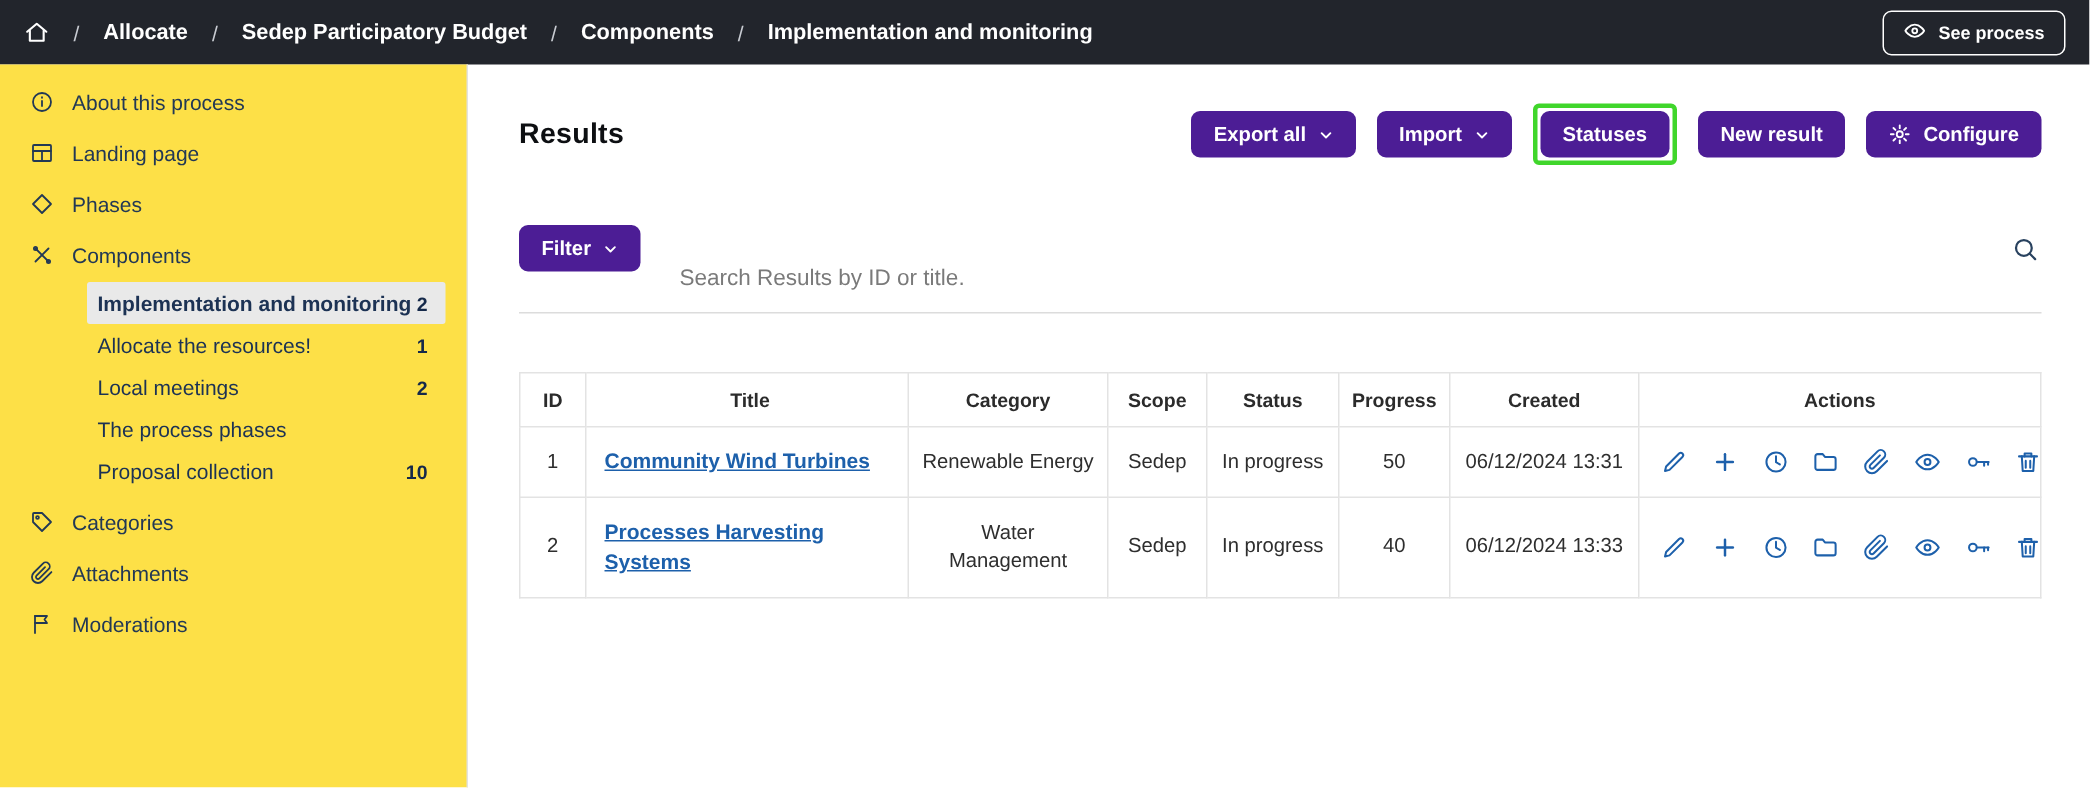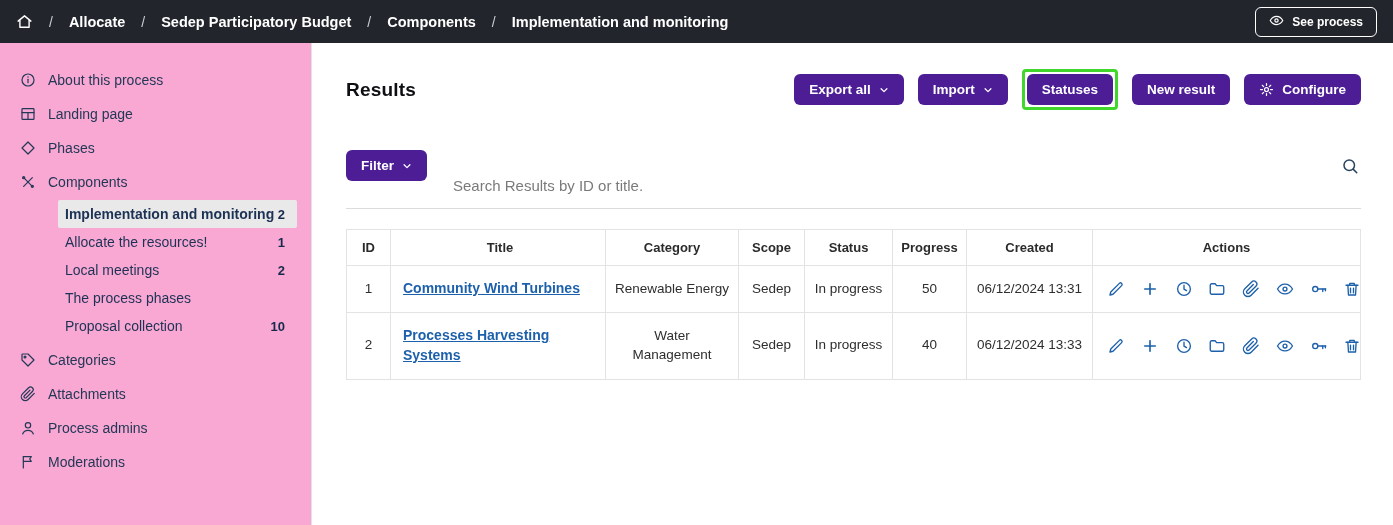--- a/index.html
+++ b/index.html
@@ -10,21 +10,21 @@
   .topbar { height: 43px; background: #22252c; display: flex; align-items: center; padding: 0 16px; color: #fff; }
   .home-btn { display: inline-flex; align-items: center; color: #fff; cursor: pointer; margin-right: 16px; background: none; border: none; }
   .crumb { color: #fff; font-size: 14.5px; font-weight: 600; text-decoration: none; cursor: pointer; margin: 0 16px; white-space: nowrap; }
   .sep { color: #c9ccd3; font-size: 14px; font-weight: 400; }
   .see-process { margin-left: auto; background: transparent; color: #fff; border: 1.5px solid #fff; border-radius: 6px; padding: 5px 13px; font-size: 12px; font-weight: 700; display: inline-flex; align-items: center; gap: 8px; cursor: pointer; font-family: inherit; white-space: nowrap; }
 
   
   .layout { display: flex; height: 482px; }
 
   
-  .sidebar { width: 312px; min-width: 312px; background: #f9a8d4; border-right: 1px solid #e2e2e2; padding-top: 20px; overflow: hidden; }
+  .sidebar { width: 312px; min-width: 312px; background: #fde047; border-right: 1px solid #e2e2e2; padding-top: 8px; overflow: hidden; }
   .side-item { display: flex; align-items: center; gap: 12px; padding: 9px 20px; font-size: 14px; color: #223855; cursor: pointer; }
   .sicon { width: 16px; height: 16px; display: inline-flex; color: #223855; flex: none; }
   .sicon svg { width: 16px; height: 16px; display: block; }
   .side-children { margin: 1px 0 3px; }
   .side-child { display: flex; align-items: center; justify-content: space-between; margin: 0 14px 0 58px; padding: 6px 12px 6px 7px; font-size: 14px; color: #1c3254; cursor: pointer; border-radius: 2px; }
   .side-child.active { background: #e9e9e9; }
   .side-child.active .child-label { font-weight: 700; }
   .child-count { font-weight: 700; font-size: 13px; color: #15294a; }
 
   
@@ -38,21 +38,21 @@
   .statuses-highlight { border: 3px solid #40d62b; border-radius: 4px; padding: 2px; display: inline-flex; }
 
   
   .filter-row { margin-top: 27px; display: flex; align-items: center; padding-bottom: 14px; border-bottom: 1px solid #dcdcdc; }
   .search-input { flex: 1; border: none; outline: none; font-size: 15px; margin-left: 26px; color: #333; background: transparent; font-family: inherit; margin-top: 40px; }
   .search-input::placeholder { color: #7a7a7a; }
   .search-btn { background: none; border: none; color: #29425f; cursor: pointer; display: inline-flex; padding: 0 2px; }
   .search-btn svg { width: 18px; height: 18px; display: block; }
 
   
-  .results-table { margin-top: 20px; width: 100%; border-collapse: collapse; table-layout: fixed; }
+  .results-table { margin-top: 39px; width: 100%; border-collapse: collapse; table-layout: fixed; }
   .results-table th, .results-table td { border: 1px solid #e3e3e3; }
   .results-table th { font-size: 13px; font-weight: 700; color: #2b2b2b; padding: 10px 8px; text-align: center; }
   .results-table th.left { text-align: center; padding-left: 12px; }
   .results-table td { font-size: 13.5px; color: #2e2e2e; padding: 13px 8px; text-align: center; line-height: 1.4; vertical-align: middle; word-wrap: break-word; }
   .title-cell { text-align: left !important; padding-left: 12px !important; }
   .result-link { color: #1d60ab; font-weight: 700; text-decoration: underline; cursor: pointer; font-size: 14px; }
   .actions-cell { white-space: nowrap; }
   .action-btn { background: none; border: none; padding: 0; color: #1d60ab; cursor: pointer; margin: 0 6px; display: inline-flex; vertical-align: middle; }
   .action-btn svg { width: 18px; height: 18px; display: block; }
 </style>
@@ -157,29 +157,20 @@
         </span>
       <span>Categories</span>
     </div>
     <div class="side-item">
       <span class="sicon">
           <svg viewBox="0 0 24 24" fill="none" stroke="currentColor" stroke-width="1.8" stroke-linecap="round" stroke-linejoin="round">
             <path d="M21.4 11.05l-9.19 9.19a6 6 0 0 1-8.49-8.49l9.2-9.19a4 4 0 0 1 5.66 5.66l-9.2 9.19a2 2 0 0 1-2.83-2.83l8.49-8.48"></path>
           </svg>
         </span>
       <span>Attachments</span>
-    </div>
-    <div class="side-item">
-      <span class="sicon">
-          <svg viewBox="0 0 24 24" fill="none" stroke="currentColor" stroke-width="1.8" stroke-linecap="round" stroke-linejoin="round">
-            <circle cx="12" cy="8" r="4"></circle>
-            <path d="M4 21c1.5-4 5-5.5 8-5.5s6.5 1.5 8 5.5"></path>
-          </svg>
-        </span>
-      <span>Process admins</span>
     </div>
     <div class="side-item">
       <span class="sicon">
           <svg viewBox="0 0 24 24" fill="none" stroke="currentColor" stroke-width="1.8" stroke-linecap="round" stroke-linejoin="round">
             <path d="M5 21V4"></path>
             <path d="M5 4h12l-2.5 3.5L17 11H5"></path>
           </svg>
         </span>
       <span>Moderations</span>
     </div>

